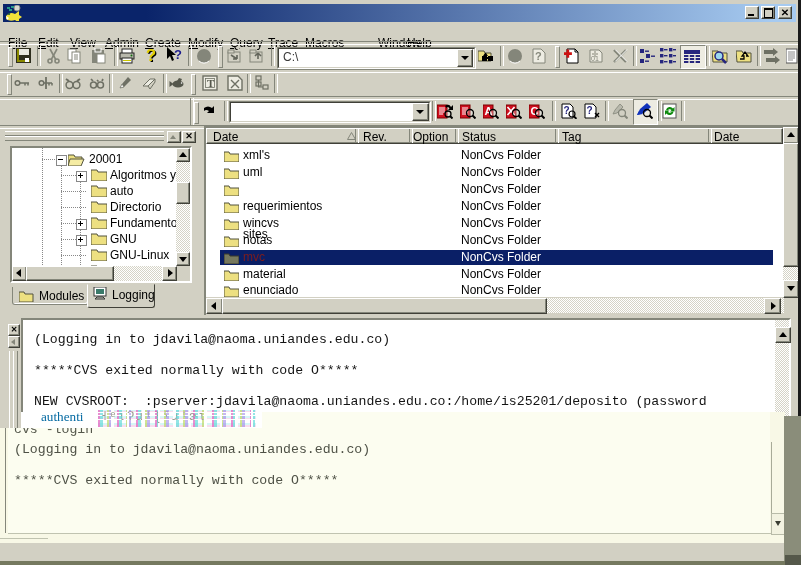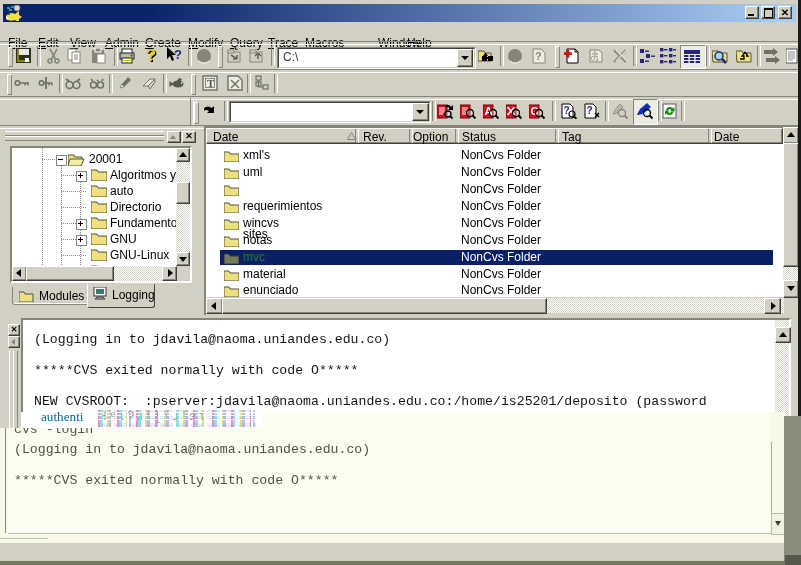--- a/index.html
+++ b/index.html
@@ -593,21 +593,21 @@
         <span class="abs" style="left:255px;top:72px;">NonCvs Folder</span>
       <svg class="abs fold" style="left:18px;top:91px;" viewBox="0 0 15 12">
           <path d="M0 2 h5 l1 2 h9 v8 h-15z" fill="#EDE081" stroke="#52523E"></path>
         </svg>
       <span class="abs" style="left:37px;top:89px;">notas</span>
         <span class="abs" style="left:255px;top:89px;">NonCvs Folder</span>
       <div class="abs" style="left:14px;top:106px;width:553px;height:15px;background:#0A1F66;"></div>
       <svg class="abs fold" style="left:18px;top:108px;" viewBox="0 0 15 12">
           <path d="M0 2 h5 l1 2 h9 v8 h-15z" fill="#77795E" stroke="#3A3A2A"></path>
         </svg>
-      <span class="abs" style="left:37px;top:106px;color:#15803d;">mvc</span>
+      <span class="abs" style="left:37px;top:106px;color:#7f1d1d;">mvc</span>
         <span class="abs" style="left:255px;top:106px;color:#FFF;">NonCvs Folder</span>
       <svg class="abs fold" style="left:18px;top:125px;" viewBox="0 0 15 12">
           <path d="M0 2 h5 l1 2 h9 v8 h-15z" fill="#EDE081" stroke="#52523E"></path>
         </svg>
       <span class="abs" style="left:37px;top:123px;">material</span>
         <span class="abs" style="left:255px;top:123px;">NonCvs Folder</span>
       <svg class="abs fold" style="left:18px;top:141px;" viewBox="0 0 15 12">
           <path d="M0 2 h5 l1 2 h9 v8 h-15z" fill="#EDE081" stroke="#52523E"></path>
         </svg>
       <span class="abs" style="left:37px;top:139px;text-align:center;">enunciado</span>

